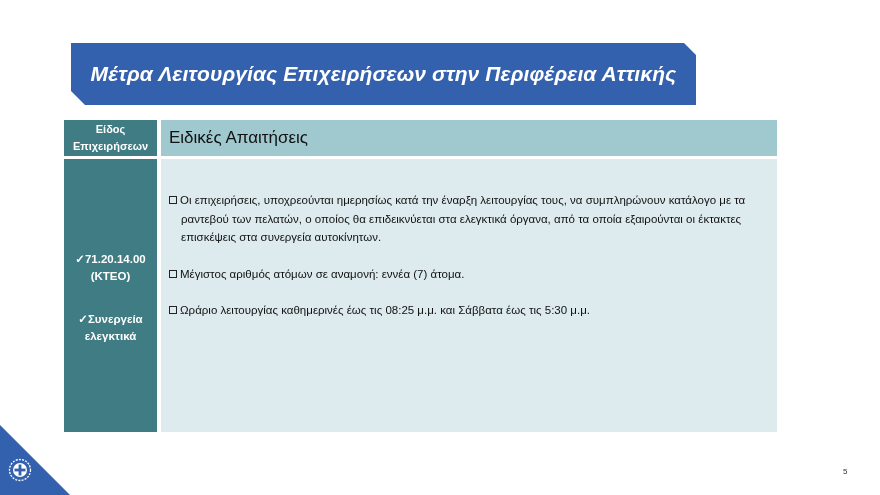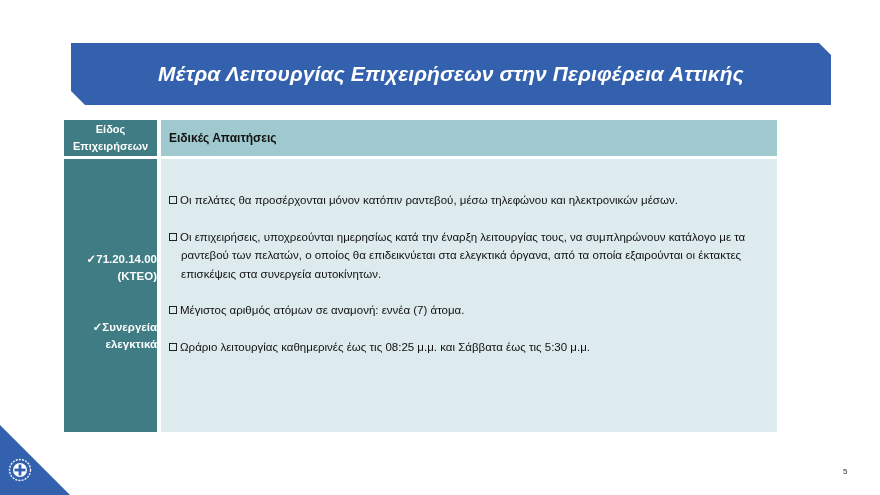--- a/index.html
+++ b/index.html
@@ -1,31 +1,31 @@
 <!DOCTYPE html>
 <html><head>
 <meta charset="utf-8">
 <style>
   html, body { margin:0; padding:0; }
   body { width:880px; height:495px; background:#ffffff; position:relative; overflow:hidden; font-family:"Liberation Sans", sans-serif; }
   .banner {
-    position:absolute; left:71px; top:43px; width:760px; height:62px;
+    position:absolute; left:71px; top:43px; width:625px; height:62px;
     background:#3461AE;
     clip-path: polygon(0 0, calc(100% - 12px) 0, 100% 12px, 100% 100%, 14px 100%, 0 calc(100% - 14px));
     display:flex; align-items:center; justify-content:center;
   }
   .banner-title { color:#ffffff; font-style:italic; font-weight:bold; font-size:21px; letter-spacing:0.1px; }
   .table { position:absolute; left:64px; top:120px; width:713px; height:312px; }
   .hdr-left { position:absolute; left:0; top:0; width:93px; height:36px; background:#3F7C83; color:#fff; font-size:11px; font-weight:bold; text-align:center; line-height:17px; padding-top:1px; box-sizing:border-box; }
   .hdr-right { position:absolute; left:97px; top:0; width:616px; height:36px; background:#9FC9CF; display:flex; align-items:center; padding-left:8px; box-sizing:border-box; }
-  .hdr-right span { font-size:12px; font-weight:bold; color:#111; }
-  .body-left { position:absolute; left:0; top:39px; width:93px; height:273px; background:#3F7C83; color:#fff; font-weight:bold; font-size:11.5px; text-align:right; box-sizing:border-box; }
+  .hdr-right span { font-size:17px; font-weight:normal; color:#111; }
+  .body-left { position:absolute; left:0; top:39px; width:93px; height:273px; background:#3F7C83; color:#fff; font-weight:bold; font-size:11.5px; text-align:center; box-sizing:border-box; }
   .body-right { position:absolute; left:97px; top:39px; width:616px; height:273px; background:#DDEBEF; box-sizing:border-box; padding:32px 20px 0 8px; }
   .code-block { position:absolute; left:0; width:93px; top:92px; line-height:17px; }
-  .trade-block { position:absolute; left:0; width:93px; top:160px; line-height:17px; }
+  .trade-block { position:absolute; left:0; width:93px; top:152px; line-height:17px; }
   .item { font-size:11.5px; color:#111; line-height:18.5px; margin-bottom:18px; padding-left:12px; text-indent:-12px; }
   .box { display:inline-block; width:8px; height:8px; border:1px solid #222; margin-right:3px; vertical-align:0px; box-sizing:border-box; text-indent:0; }
   .emblem-tri { position:absolute; left:0; top:425px; width:70px; height:70px; background:#3461AE; clip-path:polygon(0 0, 100% 100%, 0 100%); }
   .emblem { position:absolute; left:8px; top:458px; width:24px; height:24px; }
   .page-num { position:absolute; left:843px; top:467px; font-size:8px; color:#333; }
 </style>
 </head>
 <body>
 
 <div class="banner">
@@ -47,23 +47,20 @@
       <div>(ΚΤΕΟ)</div>
     </div>
     <div class="trade-block">
       <div><span>✓</span><span>Συνεργεία</span></div>
       <div>ελεγκτικά</div>
     </div>
   </div>
 
   <div class="body-right">
     <div class="item">
-      <span class="box"></span><span>Οι πελάτες θα προσέρχονται μόνον κατόπιν ραντεβού, μέσω τηλεφώνου και ηλεκτρονικών μέσων.</span>
-    </div>
-    <div class="item">
       <span class="box"></span><span>Οι επιχειρήσεις, υποχρεούνται ημερησίως κατά την έναρξη λειτουργίας τους, να συμπληρώνουν κατάλογο με τα ραντεβού των πελατών, ο οποίος θα επιδεικνύεται στα ελεγκτικά όργανα, από τα οποία εξαιρούνται οι έκτακτες επισκέψεις στα συνεργεία αυτοκίνητων.</span>
     </div>
     <div class="item">
       <span class="box"></span><span>Μέγιστος αριθμός ατόμων σε αναμονή: εννέα (7) άτομα.</span>
     </div>
     <div class="item">
       <span class="box"></span><span>Ωράριο λειτουργίας καθημερινές έως τις 08:25 μ.μ. και Σάββατα έως τις 5:30 μ.μ.</span>
     </div>
   </div>
 </div>

